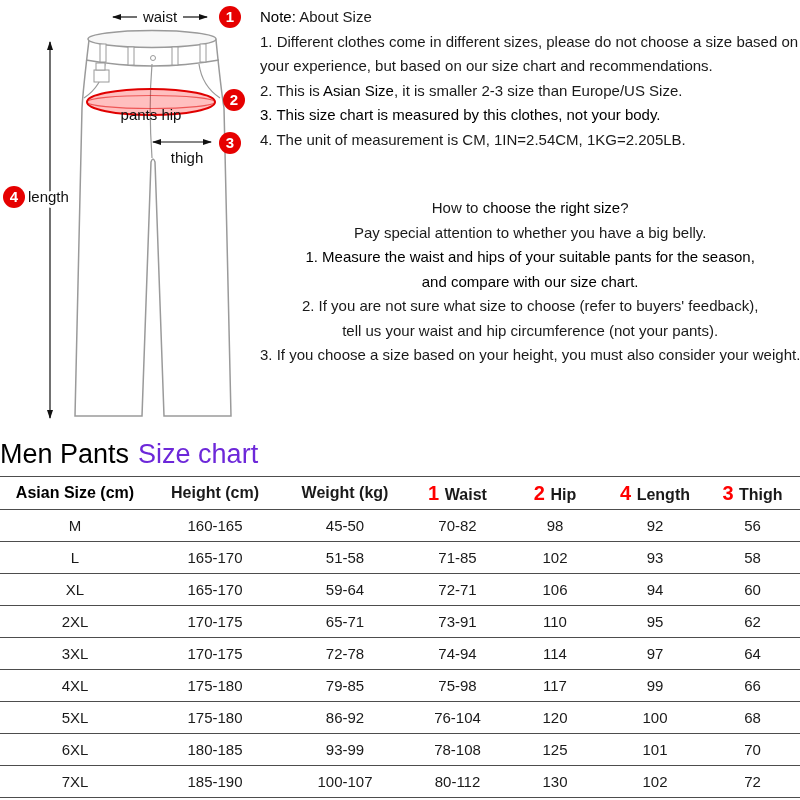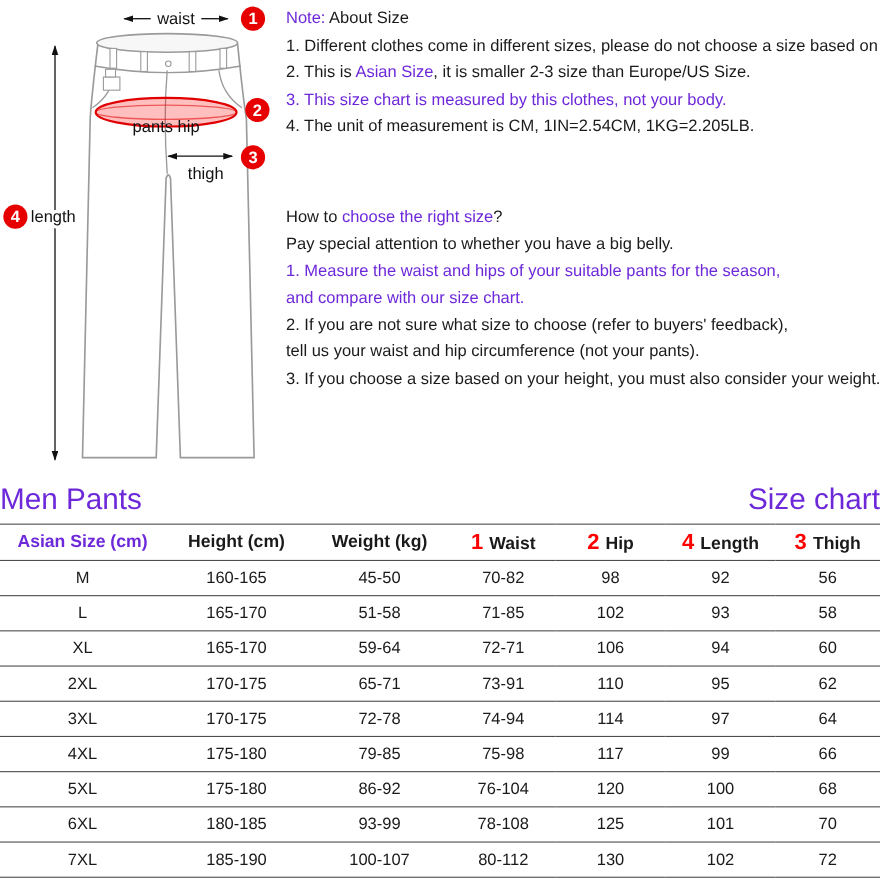--- a/index.html
+++ b/index.html
@@ -9,25 +9,25 @@
     width: 800px; height: 800px;
     background: #fff;
     font-family: "Liberation Sans", "DejaVu Sans", sans-serif;
     color: #1a1a1a;
     overflow: hidden;
   }
   .top { display: flex; height: 432px; }
   .diagram-wrap { flex: 0 0 252px; height: 432px; }
   .notes { flex: 1 1 auto; padding: 5px 2px 0 8px; font-size: 15px; }
   .note-line { line-height: 24.5px; white-space: nowrap; }
-  .note-section + .note-section { margin-top: 58px; }
-  .red { color: #6d28d9; }
+  .note-section + .note-section { margin-top: 44px; text-align: center; }
+  .red { color: #000000; }
   .title-row {
     height: 44px;
-    display: flex; align-items: center; justify-content: space-between;
+    display: flex; align-items: center; justify-content: flex-start;
     font-size: 27px;
   }
   .title-row .black { margin-left: 9px; color: #6d28d9; }
   table.size-table {
     width: 800px;
     border-collapse: collapse;
     table-layout: fixed;
     border-top: 1px solid #4d4d4d;
   }
   .size-table th, .size-table td {
@@ -94,20 +94,21 @@
         <circle cx="14" cy="197" r="11" fill="#e60000"></circle>
         <text x="14" y="202" font-size="15" font-weight="bold" text-anchor="middle" fill="#fff">4</text>
         <text x="28" y="202" font-size="15" fill="#111" style="paint-order:stroke; stroke:#ffffff; stroke-width:6px; stroke-linejoin:round;">length</text>
       </svg>
     </div>
 
     <div class="notes">
         <div class="note-section">
           <div class="note-line"><span class="red">Note:</span><span> About Size</span></div>
           <div class="note-line"><span>1. Different clothes come in different sizes, please do not choose a size based on</span></div>
+          <div class="note-line"><span>your experience, but based on our size chart and recommendations.</span></div>
           <div class="note-line"><span>2. This is </span><span class="red">Asian Size</span><span>, it is smaller 2-3 size than Europe/US Size.</span></div>
           <div class="note-line"><span class="red">3. This size chart is measured by this clothes, not your body.</span></div>
           <div class="note-line"><span>4. The unit of measurement is CM, 1IN=2.54CM, 1KG=2.205LB.</span></div>
         </div>
         <div class="note-section">
           <div class="note-line"><span>How to </span><span class="red">choose the right size</span><span>?</span></div>
           <div class="note-line"><span>Pay special attention to whether you have a big belly.</span></div>
           <div class="note-line"><span class="red">1. Measure the waist and hips of your suitable pants for the season,</span></div>
           <div class="note-line"><span class="red">and compare with our size chart.</span></div>
           <div class="note-line"><span>2. If you are not sure what size to choose (refer to buyers' feedback),</span></div>

